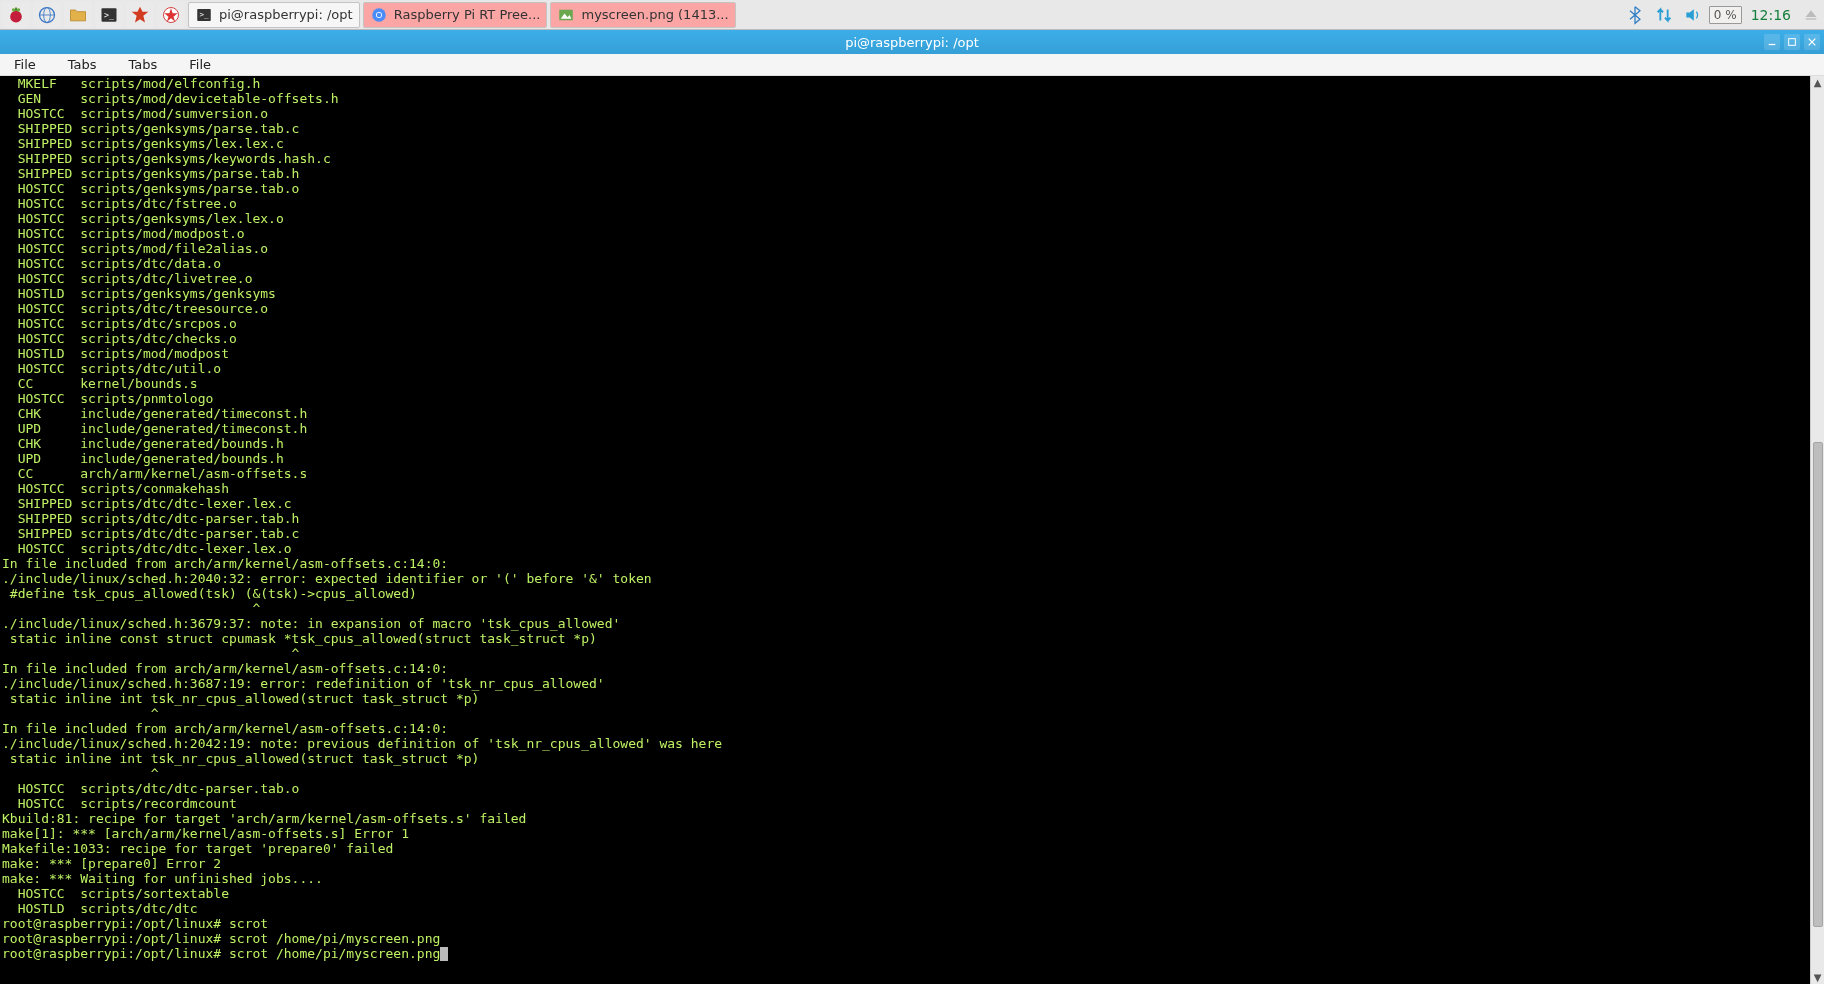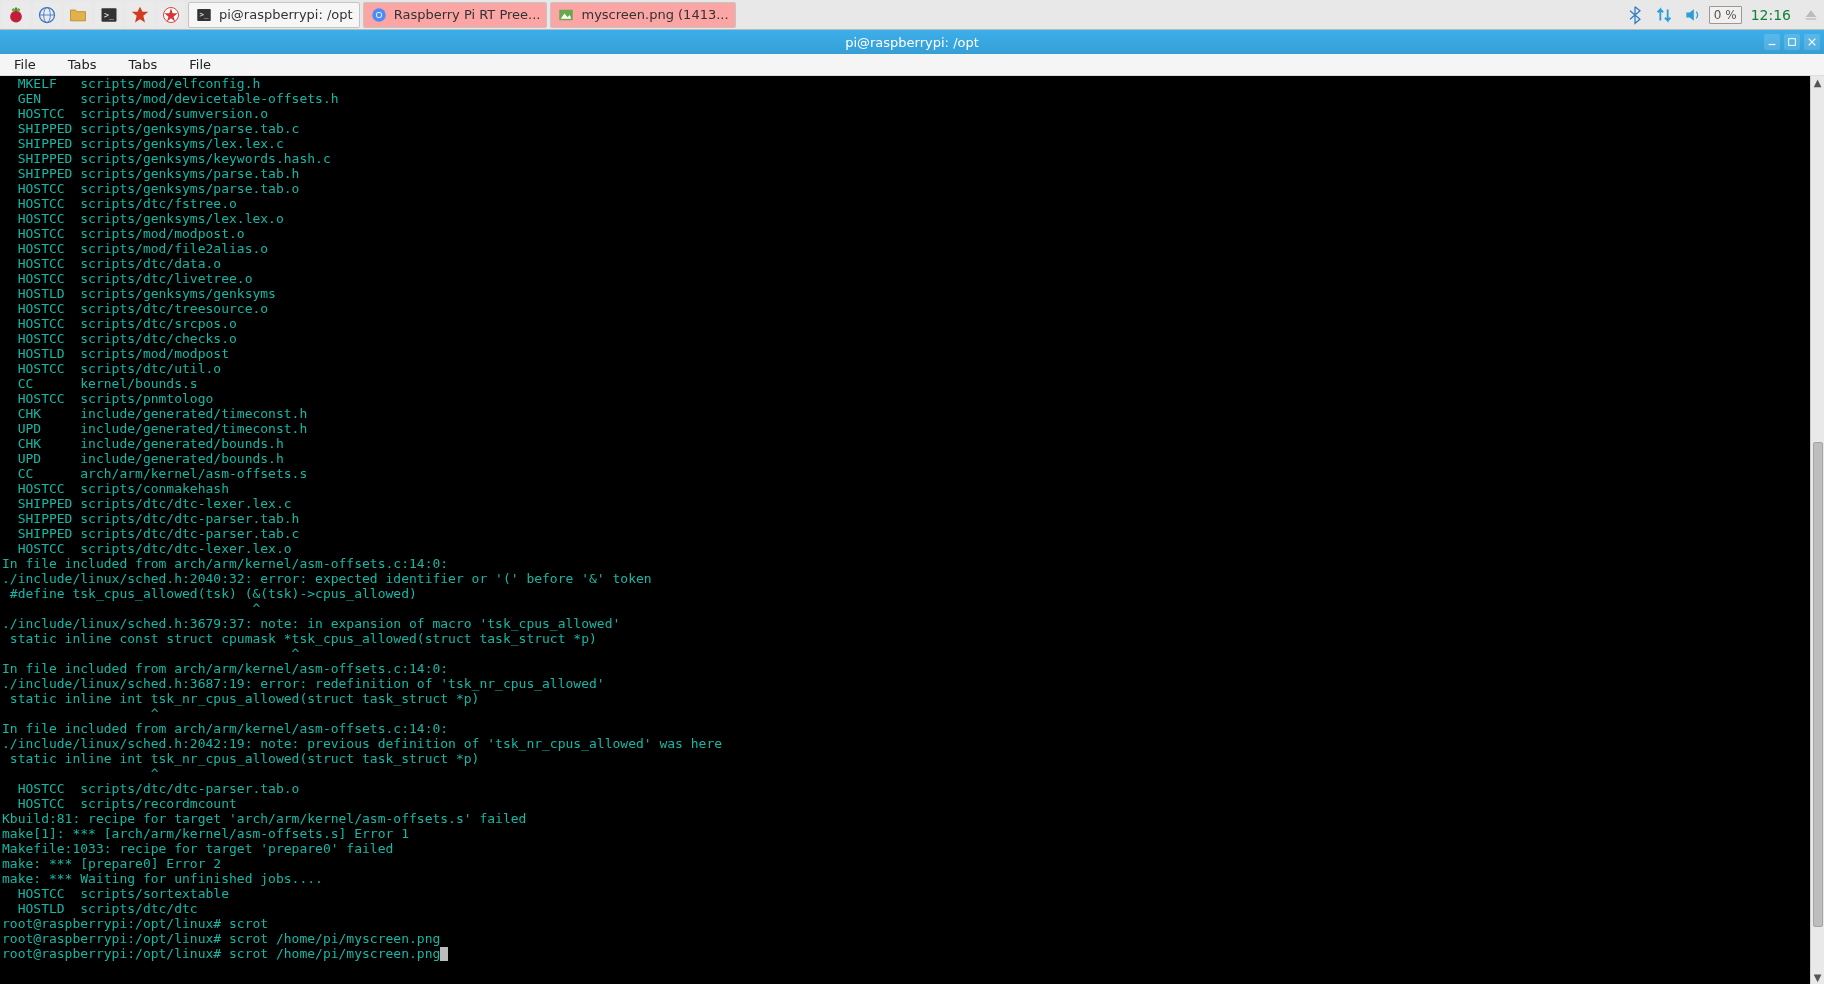--- a/index.html
+++ b/index.html
@@ -109,21 +109,21 @@
   .termwrap {
     position: relative;
     width: 100%;
     height: calc(984px - 30px - 24px - 22px);
     background: #000;
   }
   .terminal {
     width: calc(100% - 14px);
     height: 100%;
     background: #000;
-    color: #14b8a6;
+    color: #bef264;
     font-family: "DejaVu Sans Mono", "Menlo", "Consolas", monospace;
     font-size: 13px;
     line-height: 15px;
     white-space: pre;
     padding: 0px 2px;
     overflow: hidden;
   }
   .scrollbar {
     position: absolute;
     top: 0; right: 0;

